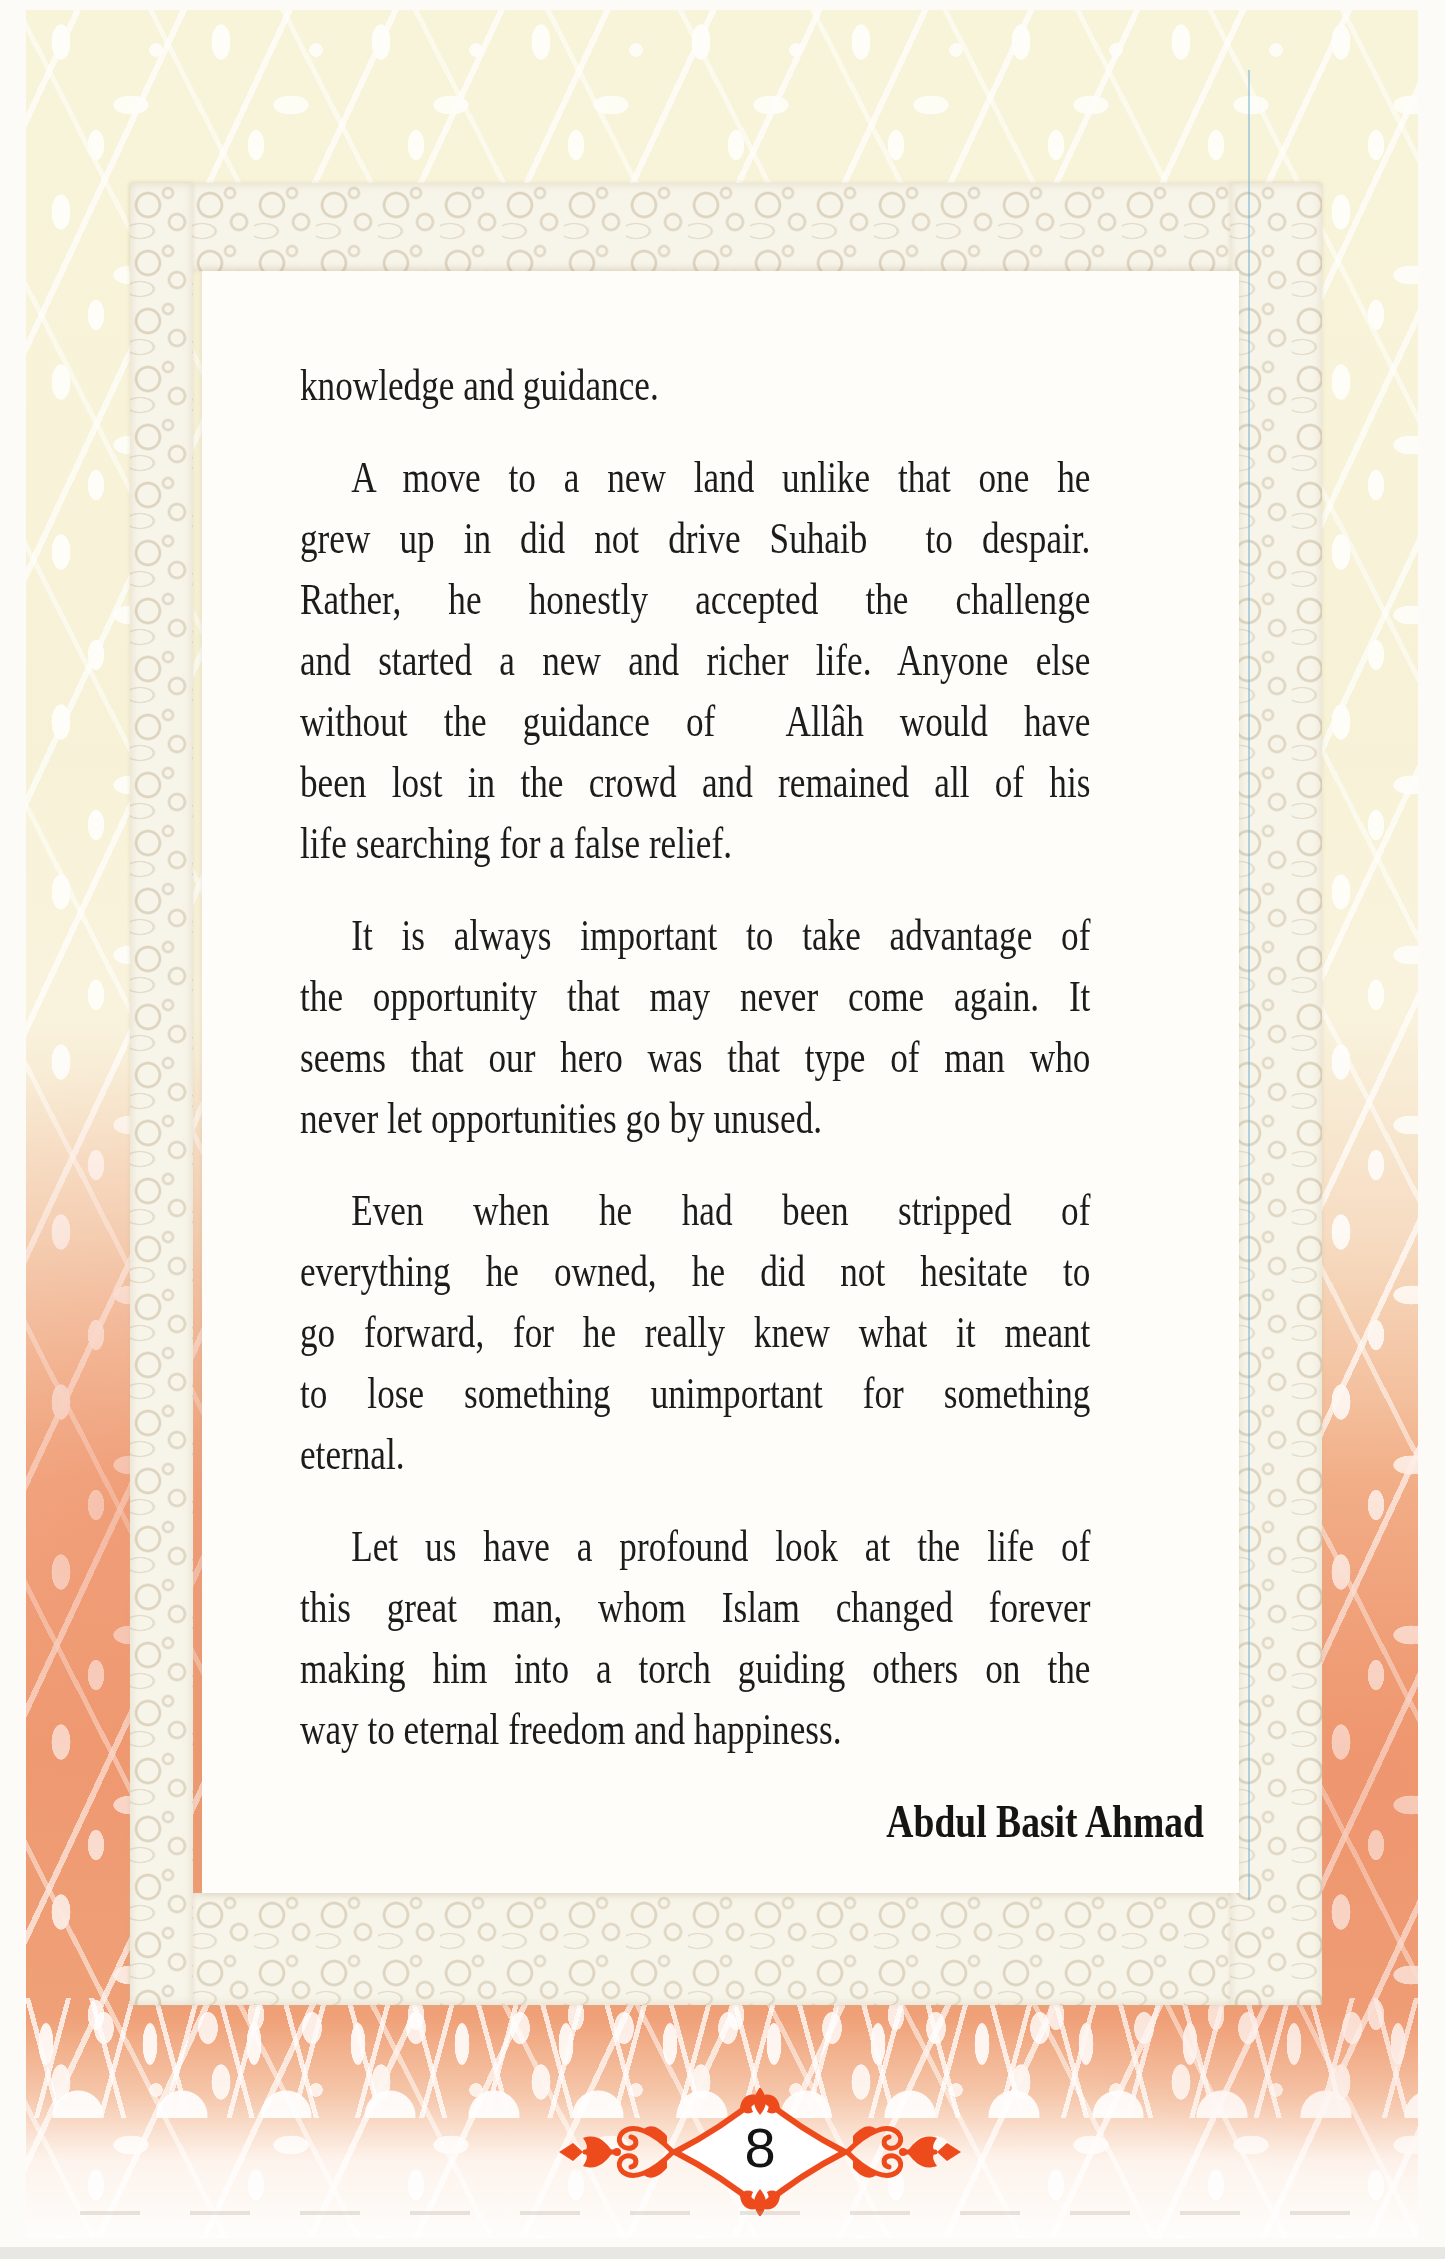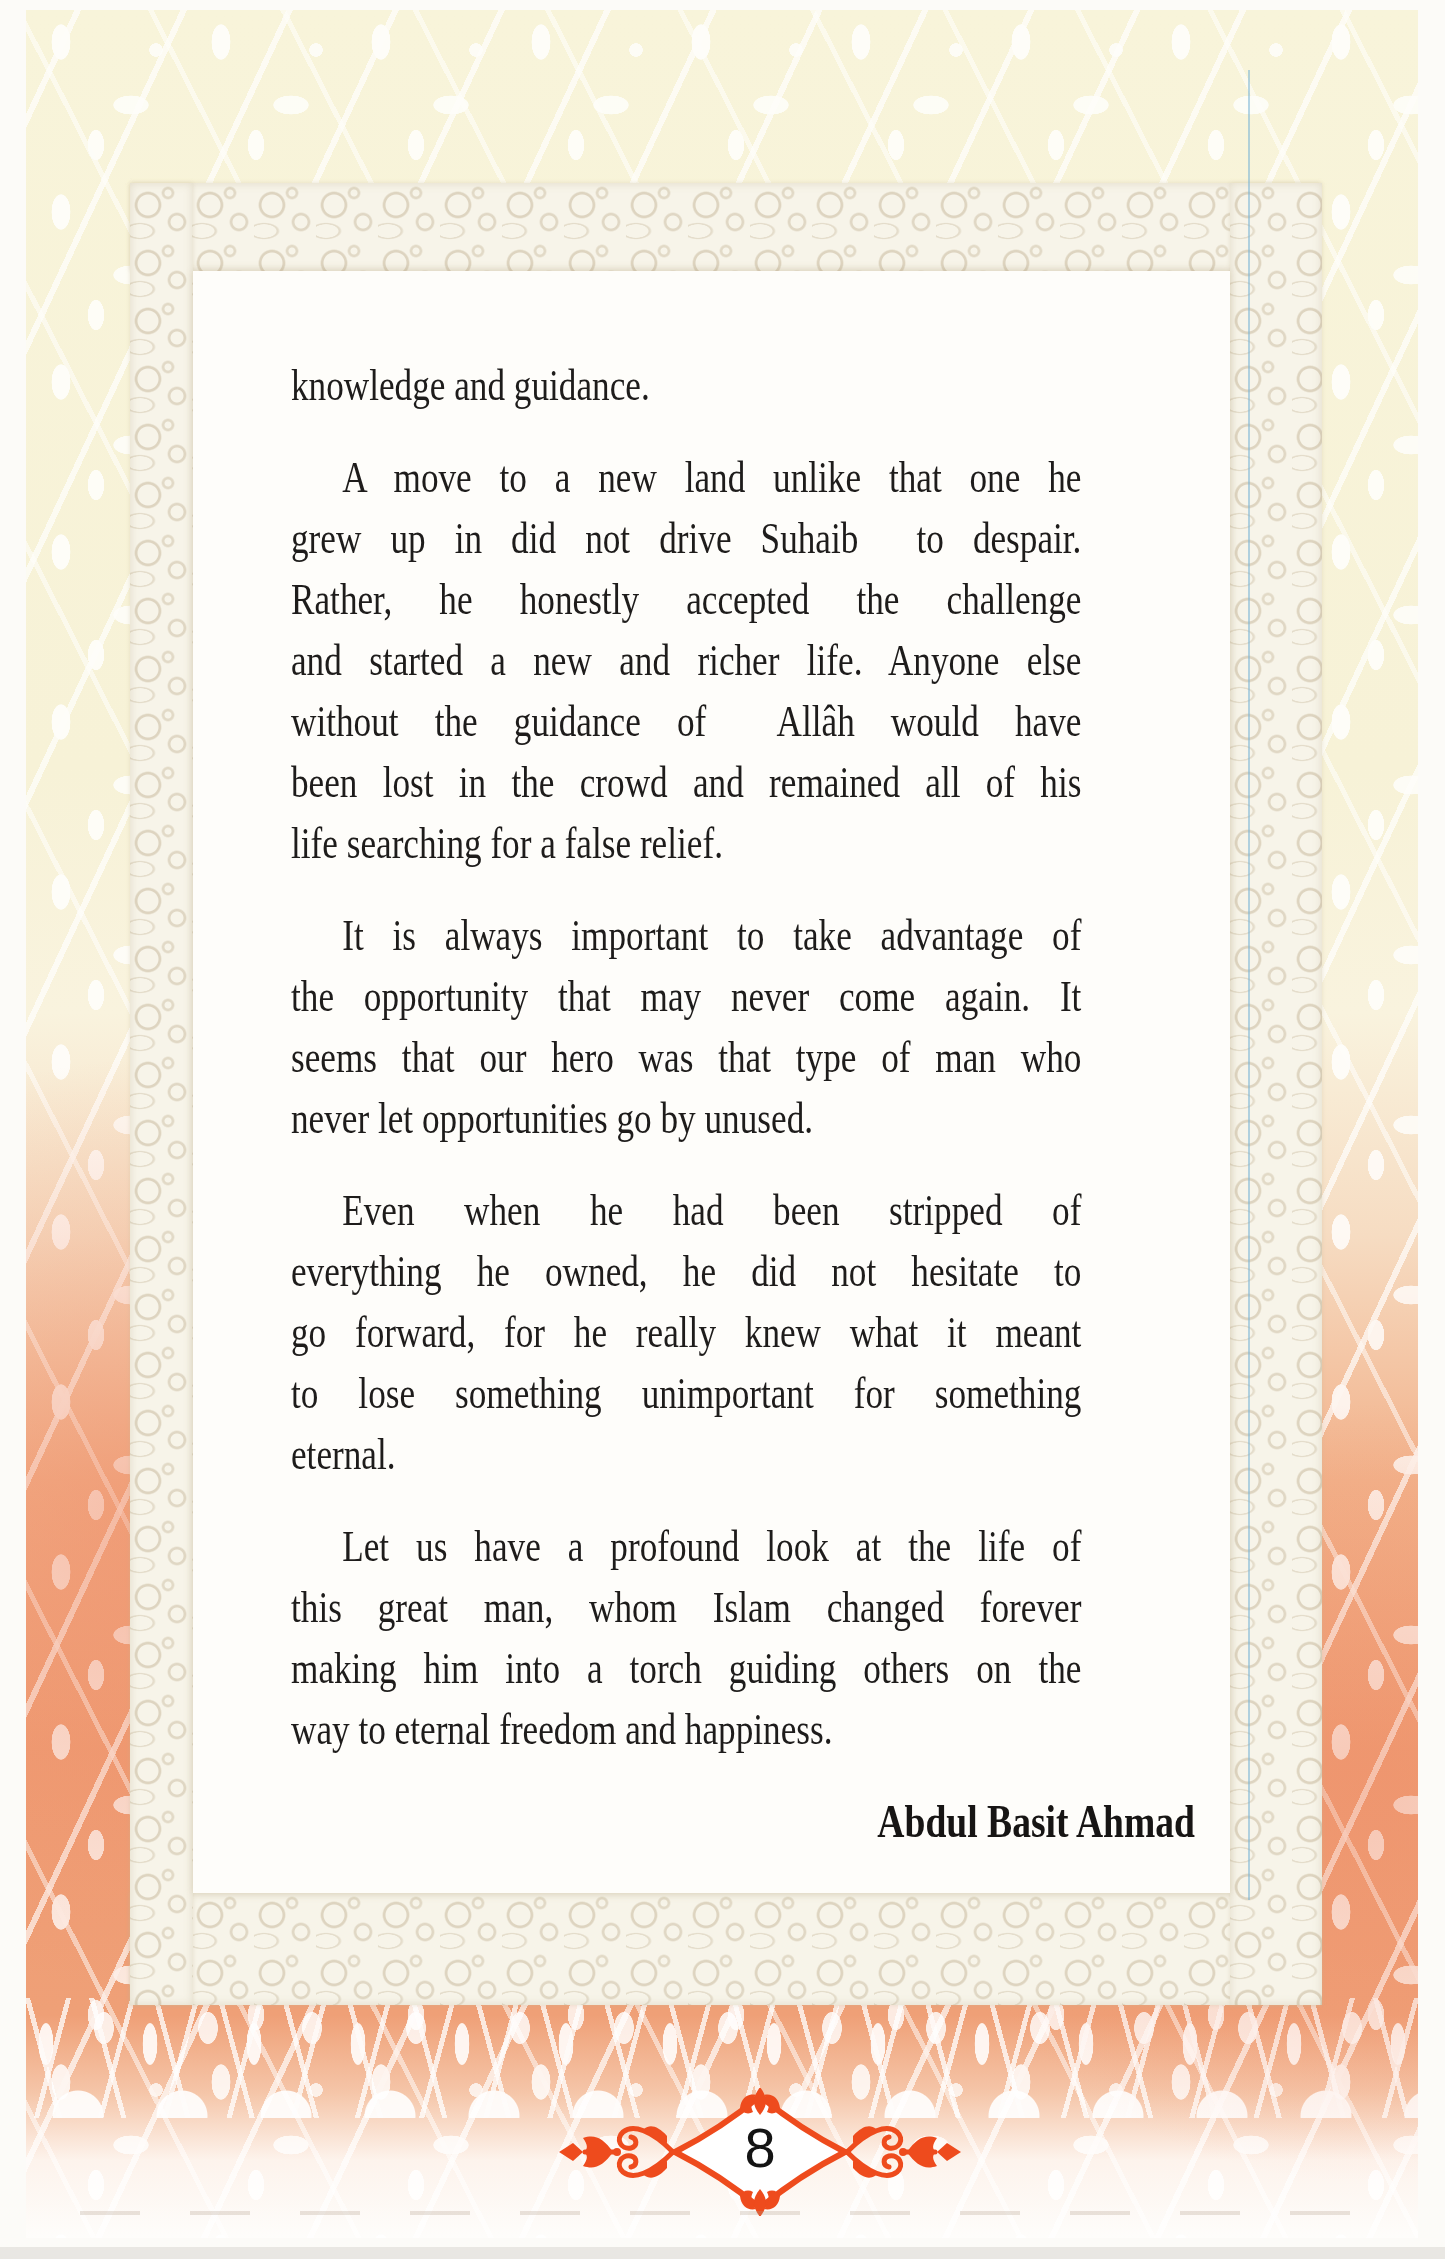--- a/index.html
+++ b/index.html
@@ -54,21 +54,21 @@
     box-shadow: inset 0 0 10px rgba(170,150,110,.28), 0 0 4px rgba(200,185,150,.35);
   }
   .band-top    { left:130px;  top:183px;  width:1190px; height:88px;  }
   .band-bottom { left:130px;  top:1893px; width:1190px; height:112px; }
   .band-left   { left:130px;  top:183px;  width:63px;   height:1822px;}
   .band-right  { left:1230px; top:183px;  width:92px;   height:1822px;}
   .blue-line   { position:absolute; left:1248px; top:70px; width:2px; height:1830px;
                  background:rgba(118,178,214,.55); }
   
   .panel {
-    position:absolute; left:193px; top:271px; width:1037px; height:1622px;
+    position:absolute; left:202px; top:271px; width:1037px; height:1622px;
     background:#fefdfa; box-shadow:0 0 7px rgba(180,160,120,.30);
   }
   .text-scale {
     position:absolute; left:98px; top:84px; width:1130px;
     transform:scaleX(0.8); transform-origin:0 0;
     font-size:44px; line-height:61px; color:#1e1c1b;
   }
   .para { margin:0 0 31px 0; padding-right:142px; }
   .jline { text-align:justify; text-align-last:justify; }
   .jline.last  { text-align-last:left; }

